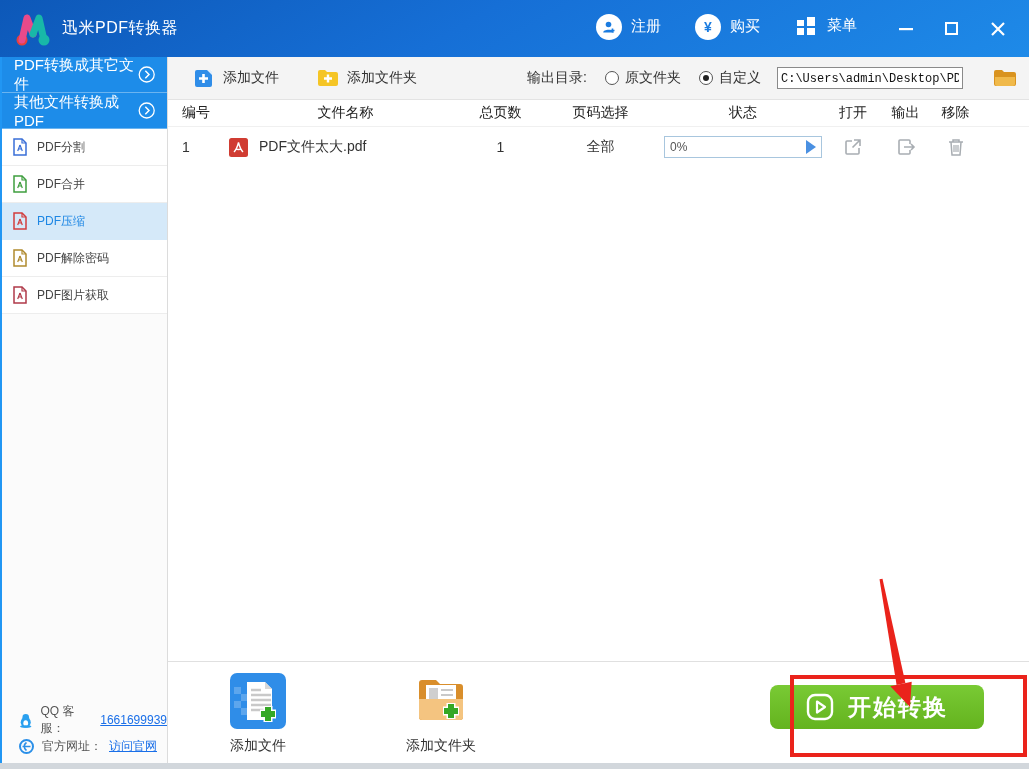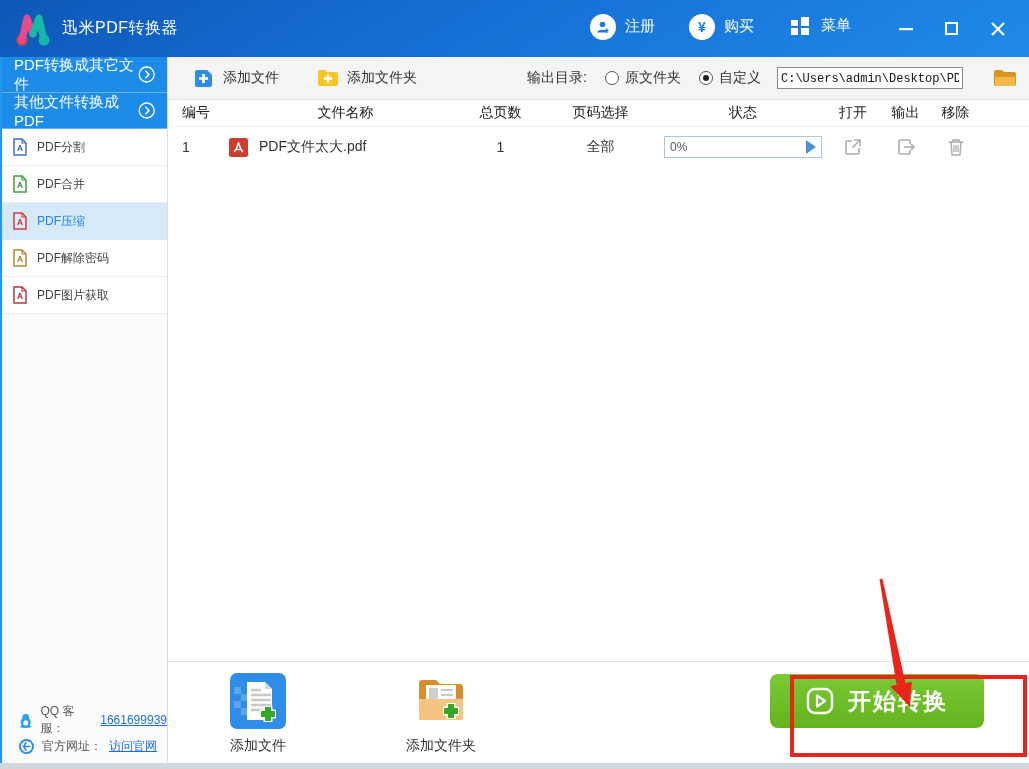--- a/index.html
+++ b/index.html
@@ -61,21 +61,21 @@
   .name-cell { gap:10px; }
   .progress { width:158px; height:22px; border:1px solid #a8c6de; background:#fff; display:flex; align-items:center; }
   .progress .pct { font-size:12px; color:#555; padding-left:5px; flex:1; }
   .icon-btn { cursor:pointer; display:flex; }
   .filearea { flex:1; background:#fff; }
 
   
   .bottombar { height:102px; border-top:1px solid #e0e0e0; background:#fff; position:relative; }
   .big-action { position:absolute; top:11px; width:120px; display:flex; flex-direction:column; align-items:center; cursor:pointer; }
   .big-action .lbl { margin-top:8px; font-size:14px; color:#333; }
-  .start-btn { position:absolute; left:602px; top:12px; width:214px; height:54px; border-radius:8px;
+  .start-btn { position:absolute; left:602px; top:23px; width:214px; height:44px; border-radius:8px;
     background:linear-gradient(#79ca34,#64b31e); display:flex; align-items:center; justify-content:center; gap:14px; cursor:pointer; }
   .start-btn .txt { color:#fff; font-size:23px; font-weight:bold; letter-spacing:2px; }
 
   .bottom-strip { position:absolute; left:0; bottom:0; width:1029px; height:6px; background:#d2d7dc; }
 
   
   .anno-rect { position:absolute; left:790px; top:675px; width:237px; height:82px; border:4px solid #ea231b; z-index:50; pointer-events:none; }
   .anno-arrow { position:absolute; left:0; top:0; z-index:51; pointer-events:none; }
 </style>
 </head>
@@ -102,21 +102,21 @@
           </svg>
         </span>
         <span>注册</span>
       </div>
       <div class="tb-action">
         <span class="circ">
             <span>¥</span>
           </span>
         <span>购买</span>
       </div>
-      <div class="tb-action" style="margin-right:6px;">
+      <div class="tb-action" style="margin-right:0;">
         <svg width="24" height="24" viewBox="0 0 24 24" style="margin-right:9px;">
           <rect x="3" y="6" width="7" height="6" fill="#fff"></rect>
           <rect x="13" y="3" width="8" height="9" fill="#fff"></rect>
           <rect x="3" y="14" width="7" height="7" fill="#fff"></rect>
           <rect x="13" y="14" width="8" height="7" fill="#fff"></rect>
         </svg>
         <span>菜单</span>
       </div>
       <div class="win-ctrls">
         <div class="win-btn">

